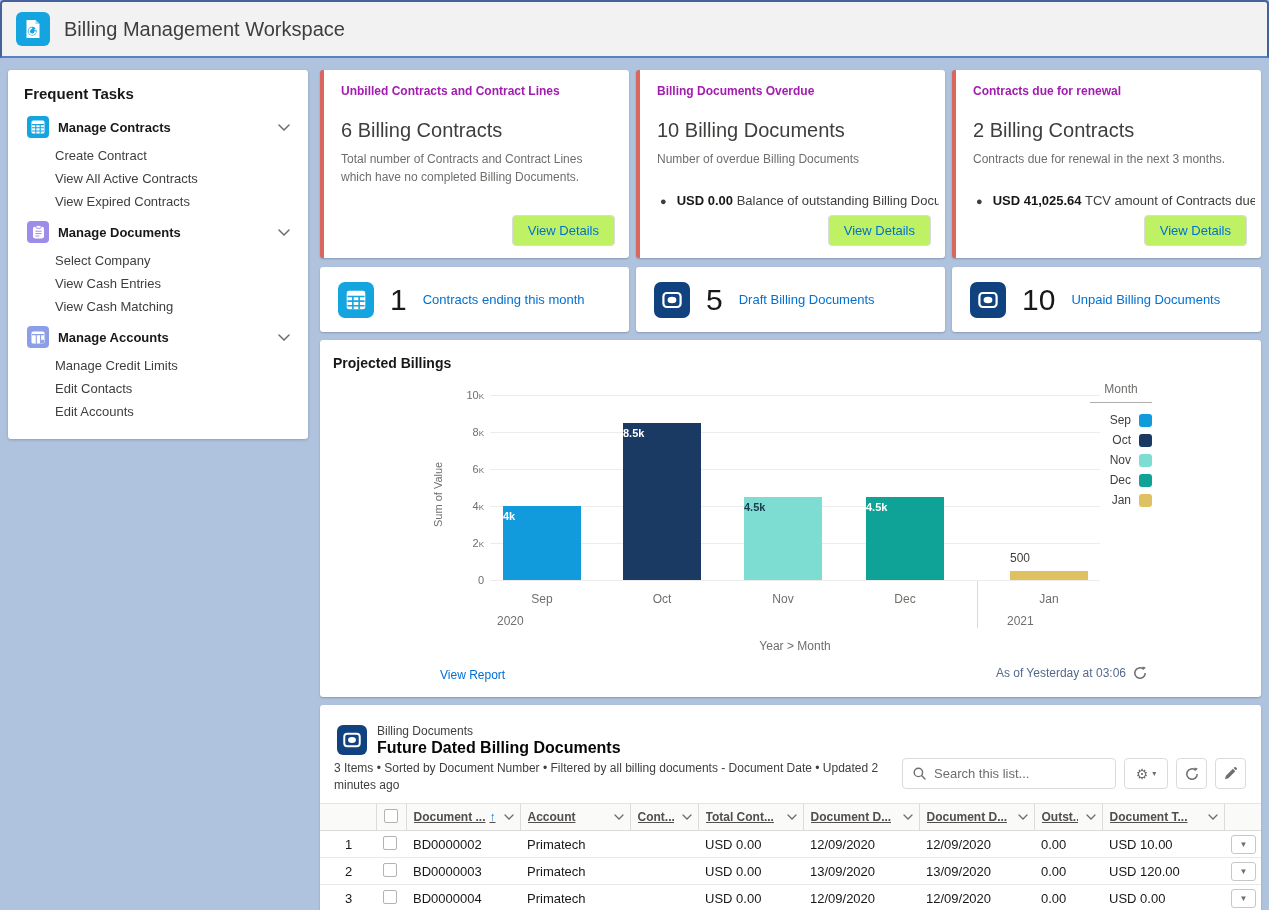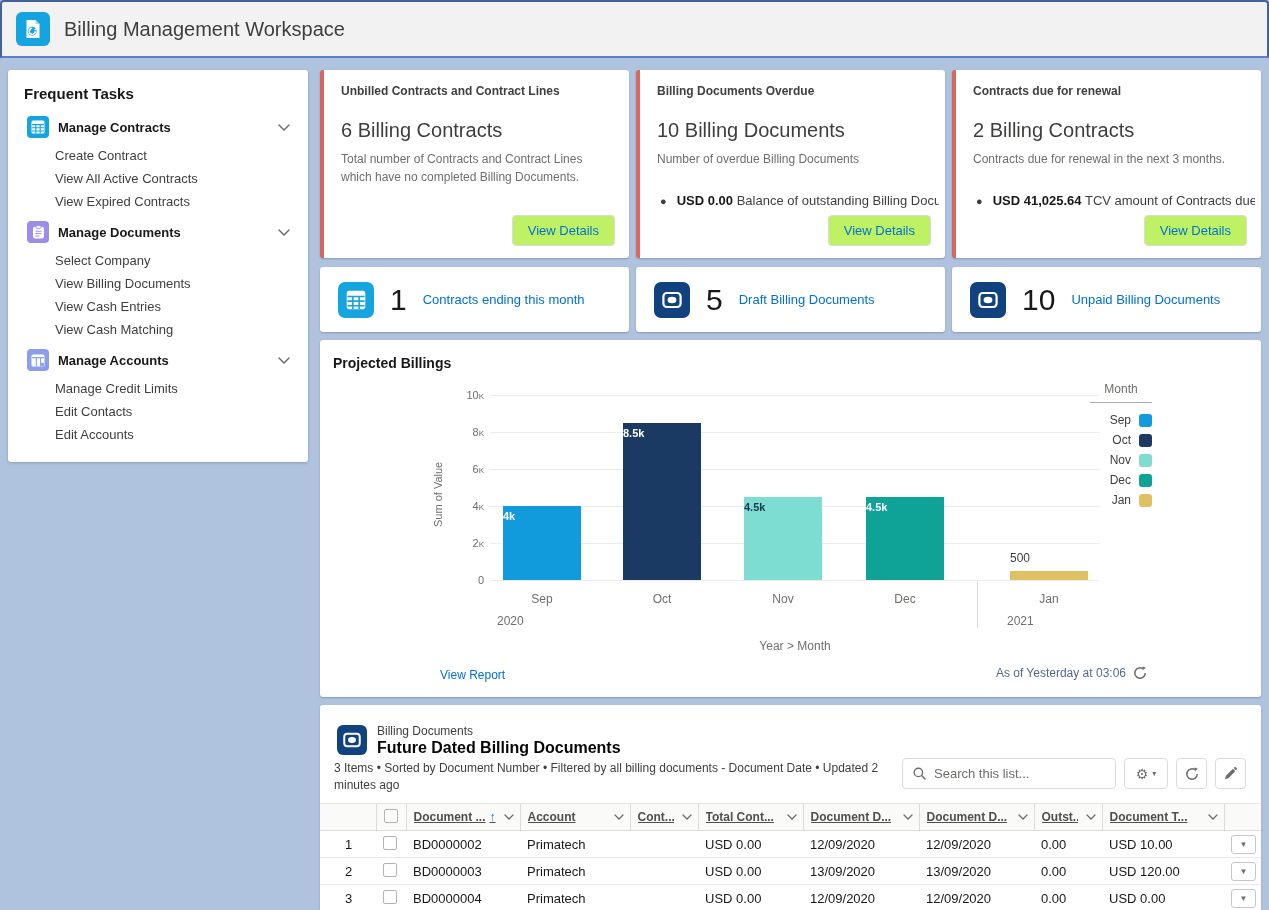--- a/index.html
+++ b/index.html
@@ -32,21 +32,21 @@
   .nav-group-icon { width:22px; height:22px; border-radius:4px; margin-left:3px;
     display:flex; align-items:center; justify-content:center; flex:none; }
   .nav-group-label { flex:1; margin-left:9px; font-size:13px; font-weight:bold; color:#181818; }
   .nav-chev { margin-right:2px; display:flex; }
   .nav-item { font-size:13px; color:#3E3E3C; line-height:23px; padding-left:31px; cursor:pointer; }
 
   
   .cards-row { position:absolute; left:320px; top:70px; width:941px; height:188px; display:flex; gap:7px; }
   .kpi-card { flex:1; background:#fff; border-radius:3px; border-left:4px solid #D9675D;
     box-shadow:0 1px 2px rgba(0,0,0,.22); padding:14px 14px 12px 17px; position:relative; }
-  .kpi-title { font-size:12px; font-weight:bold; color:#404040; }
+  .kpi-title { font-size:12px; font-weight:bold; color:#a21caf; }
   .kpi-headline { font-size:20px; color:#3E3E3C; margin-top:21px; }
   .kpi-desc { font-size:12px; color:#706E6B; margin-top:8px; line-height:1.5; padding-right:4px; }
   .kpi-bullet { position:absolute; left:20px; right:6px; top:123px; font-size:13px; color:#3E3E3C;
     white-space:nowrap; overflow:hidden; }
   .kpi-bullet .dot { margin-right:10px; font-size:11px; }
   .kpi-bullet b { color:#181818; }
   .kpi-btn { position:absolute; right:14px; bottom:12px; background:#bef264; border:1px solid #DDDBDA;
     border-radius:4px; color:#0070D2; font-size:13px; padding:7px 15px; cursor:pointer; font-family:inherit; }
 
   
@@ -168,21 +168,20 @@
           </svg>
         </span>
         <span class="nav-group-label">Manage Documents</span>
         <span class="nav-chev">
           <svg width="12" height="7" viewBox="0 0 12 7">
             <path d="M1 1l5 5 5-5" fill="none" stroke="#706E6B" stroke-width="1.5" stroke-linecap="round"></path>
           </svg>
         </span>
       </div>
       <div class="nav-item">Select Company</div>
-      <div class="nav-item">View Billing Documents</div>
       <div class="nav-item">View Cash Entries</div>
       <div class="nav-item">View Cash Matching</div>
       <div class="nav-group">
         <span class="nav-group-icon" style="background: rgb(140, 158, 232);">
           <svg width="14" height="13" viewBox="0 0 14 13">
             <rect x="0.5" y="0.5" width="13" height="12" rx="1.6" fill="#fff"></rect>
             <g stroke="#8C9EE8" stroke-width="1.1">
               <path d="M1 3.6h12M5.3 3.6v8.9M9.6 3.6v8.9"></path>
             </g>
             <rect x="10.2" y="8.8" width="2.7" height="3.6" fill="#8C9EE8"></rect>

